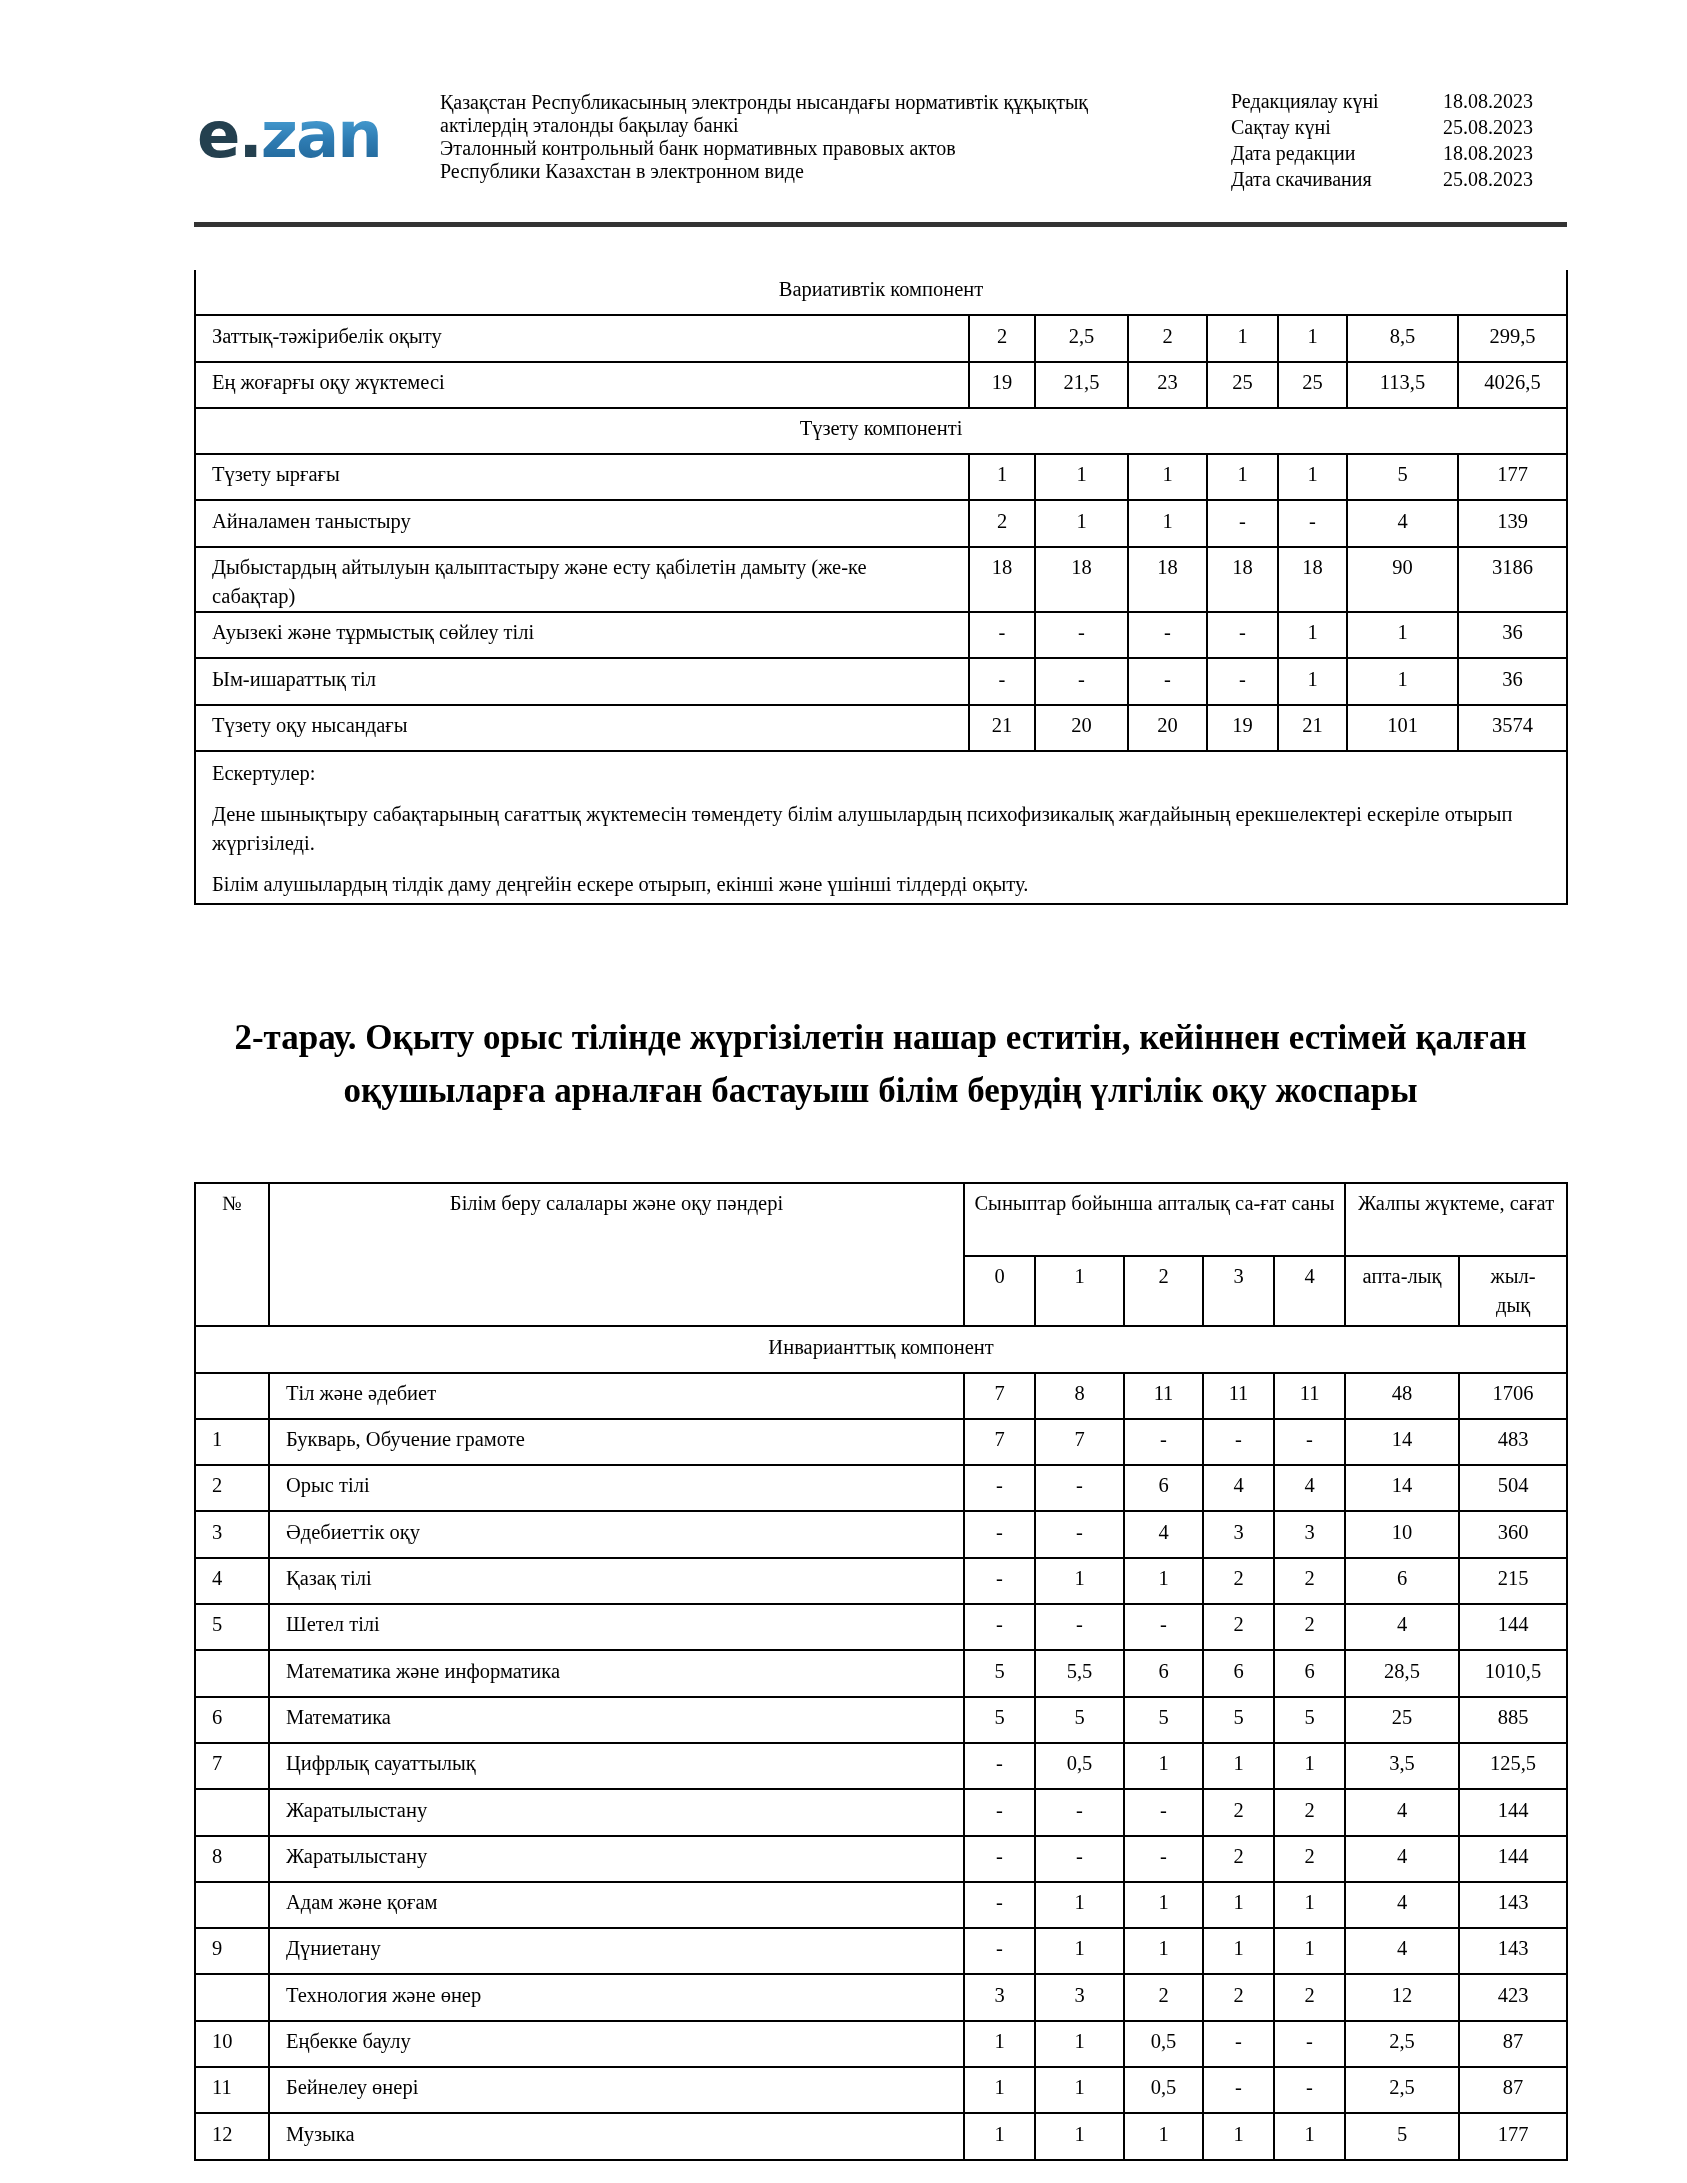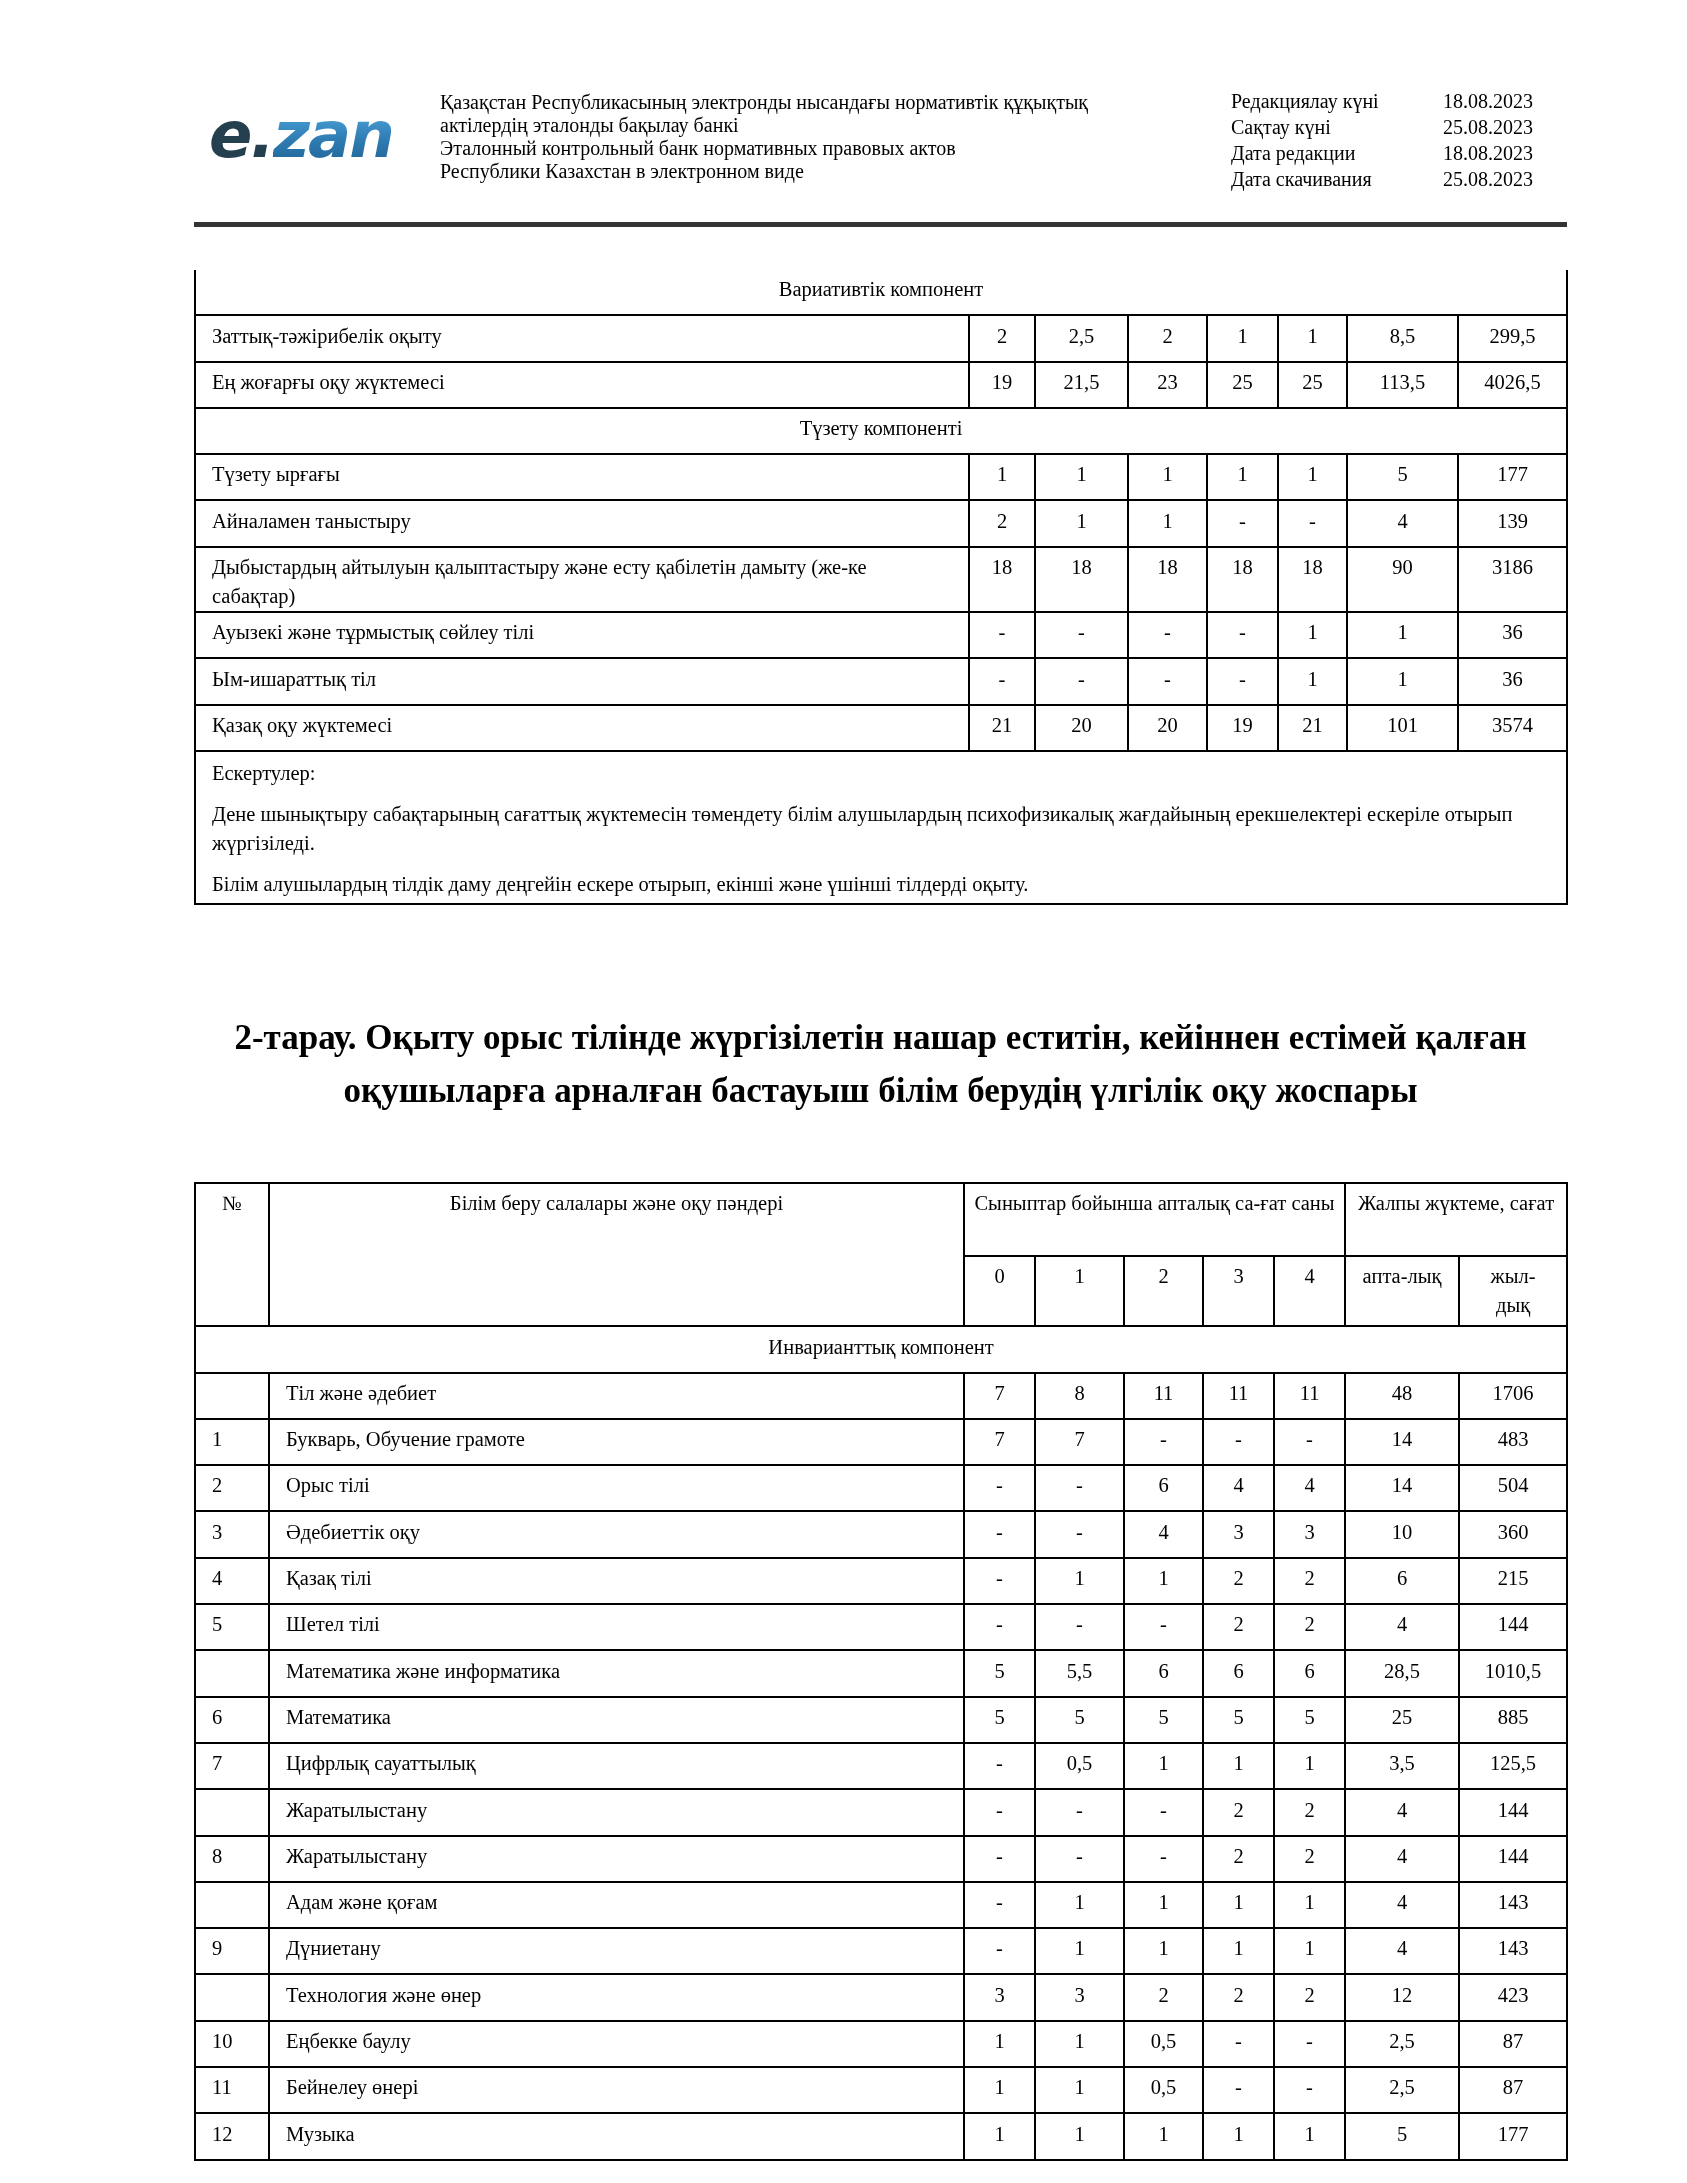--- a/index.html
+++ b/index.html
@@ -3,21 +3,21 @@
 <meta charset="utf-8">
 <style>
   html, body { margin: 0; padding: 0; background: #ffffff; }
   body {
     width: 1687px; height: 2183px; position: relative; overflow: hidden;
     font-family: "Liberation Serif", "DejaVu Serif", serif; color: #000;
   }
   
   .hdr { position: absolute; left: 0; top: 0; width: 1687px; height: 232px; }
   .logo { position: absolute; left: 193px; top: 105px; width: 192px; height: 60px; }
-  .logo-text { position: absolute; left: 16px; top: 0; font-family: "DejaVu Sans", sans-serif; font-weight: bold; font-style: italic; font-size: 64px; letter-spacing: -2px; line-height: 60px; }
+  .logo-text { position: absolute; left: 4px; top: 0; font-family: "DejaVu Sans", sans-serif; font-weight: bold; font-size: 64px; letter-spacing: -2px; line-height: 60px; }
   .logo-e { color: #24404f; }
   .logo-zan { background: linear-gradient(#5ab8ea, #2f7db4 55%, #1d5f8f); -webkit-background-clip: text; background-clip: text; color: transparent; }
   .org { position: absolute; left: 440px; top: 91px; font-size: 20px; line-height: 23px; }
   .org div { white-space: nowrap; }
   .meta { position: absolute; left: 1231px; top: 88px; font-size: 20px; line-height: 26px; }
   .meta-row { display: flex; white-space: nowrap; }
   .meta-label { width: 212px; }
   .meta-val { width: 106px; }
   .rule { position: absolute; left: 194px; top: 222px; width: 1373px; height: 4.6px; background: #333333; }
 
@@ -158,21 +158,21 @@
         <td class="l" style="padding-right: 26.5px;">Ым-ишараттық тіл</td>
         <td class="c">-</td>
         <td class="c">-</td>
         <td class="c">-</td>
         <td class="c">-</td>
         <td class="c">1</td>
         <td class="c">1</td>
         <td class="c">36</td>
       </tr>
       <tr>
-        <td class="l" style="padding-right: 26.5px;">Қазақ оқу жүктемесі</td>
+        <td class="l" style="padding-right: 26.5px;">Түзету оқу нысандағы</td>
         <td class="c">21</td>
         <td class="c">20</td>
         <td class="c">20</td>
         <td class="c">19</td>
         <td class="c">21</td>
         <td class="c">101</td>
         <td class="c">3574</td>
       </tr>
       <tr class="notes">
         <td colspan="8">

